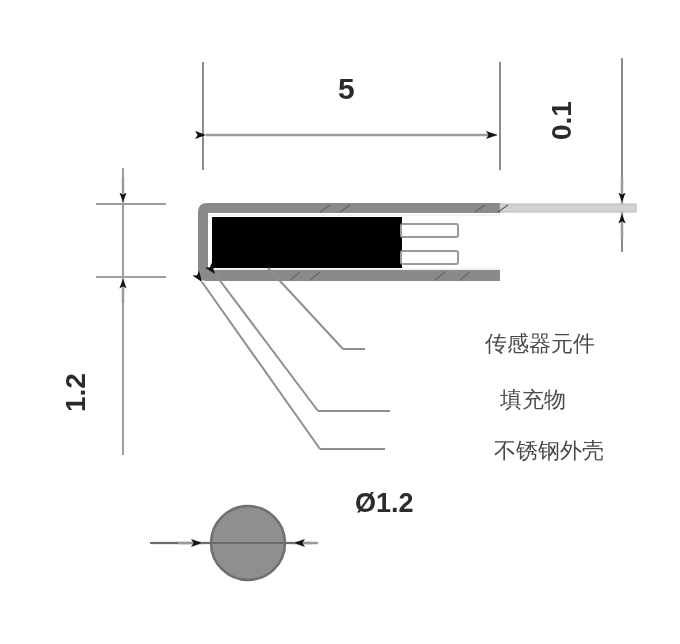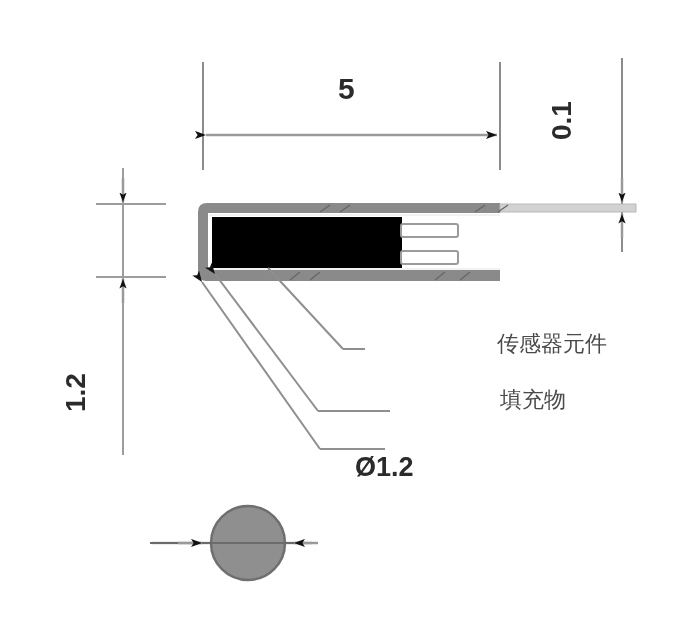--- a/index.html
+++ b/index.html
@@ -53,27 +53,26 @@
   }
   #dim-height-text {
     left: 62px;
     top: 412px;
     font-size: 28px;
     transform: rotate(-90deg);
     transform-origin: left top;
   }
   #dim-diameter-text {
     left: 355px;
-    top: 454px;
+    top: 490px;
     font-size: 27px;
   }
   #label-sensor-element {
     left: 485px;
     top: 333px;
-    margin-left: 12px;
   }
   #label-filler {
     left: 500px;
     top: 389px;
   }
   #label-housing {
     left: 494px;
     top: 440px;
   }
 </style>
@@ -173,14 +172,15 @@
   <div class="dim-text" id="dim-thick-text">0.1</div>
 
   <div class="dim-text" id="dim-height-text">1.2</div>
 
   <div class="dim-text" id="dim-diameter-text">Ø1.2</div>
 
   <div class="callout-text" id="label-sensor-element">传感器元件</div>
 
   <div class="callout-text" id="label-filler">填充物</div>
 
+  <div class="callout-text" id="label-housing">不锈钢外壳</div>
 
 </div>
 
 </body></html>

